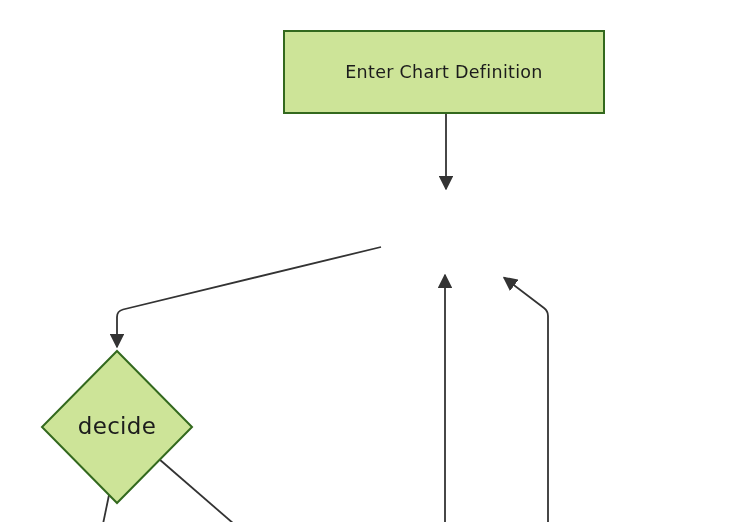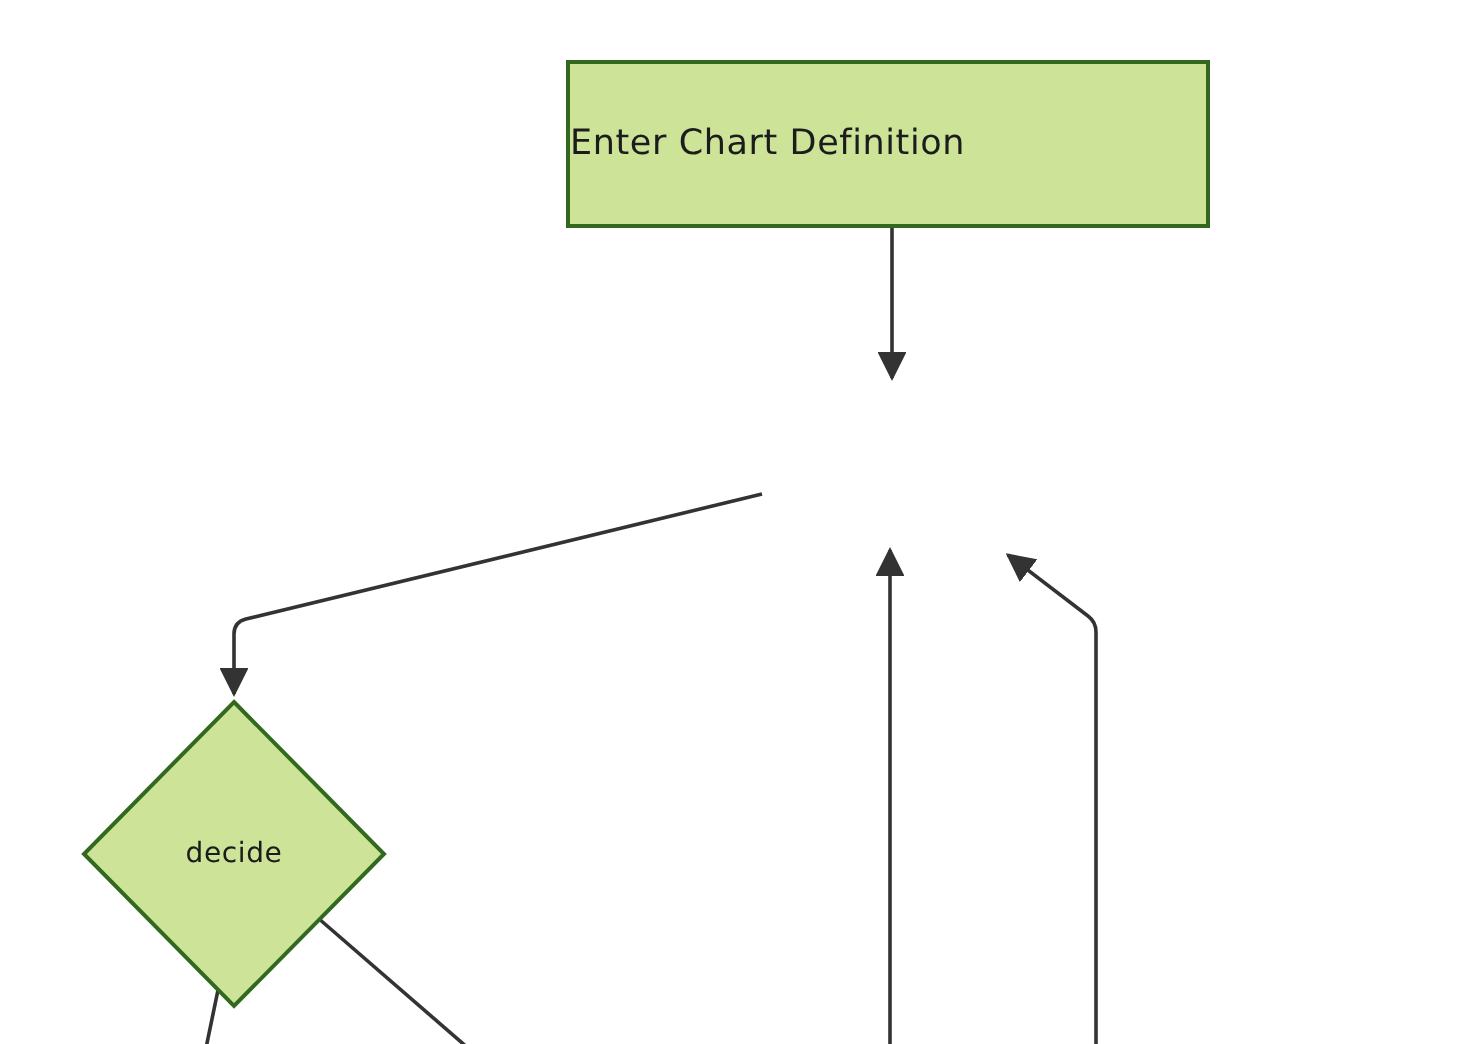--- a/index.html
+++ b/index.html
@@ -37,44 +37,44 @@
     fill: var(--node-fill);
     stroke: var(--node-border);
     stroke-width: 2;
   }
   .node {
     position: absolute;
     background: var(--node-fill);
     border: 2px solid var(--node-border);
     display: flex;
     align-items: center;
-    justify-content: flex-start;
+    justify-content: center;
     color: var(--text-color);
     font-size: 17.5px;
     letter-spacing: 0.3px;
     white-space: nowrap;
   }
   .node-rect {
     left: 283px; top: 30px;
     width: 322px; height: 84px;
   }
   .node-round {
     left: 381px; top: 192px;
     width: 128px; height: 80px;
     border-radius: 10px;
   }
   .diamond-label {
     position: absolute;
     left: 42px; top: 413px;
     width: 150px; height: 28px;
     display: flex;
-    align-items: center;
+    align-items: flex-start;
     justify-content: center;
     color: var(--text-color);
-    font-size: 14px;
+    font-size: 23px;
     letter-spacing: 0.3px;
   }
 </style>
 </head>
 <body>
 
 <div class="canvas">
 
   <svg class="edges-layer" viewBox="0 0 740 522" xmlns="http://www.w3.org/2000/svg">
     <defs>

